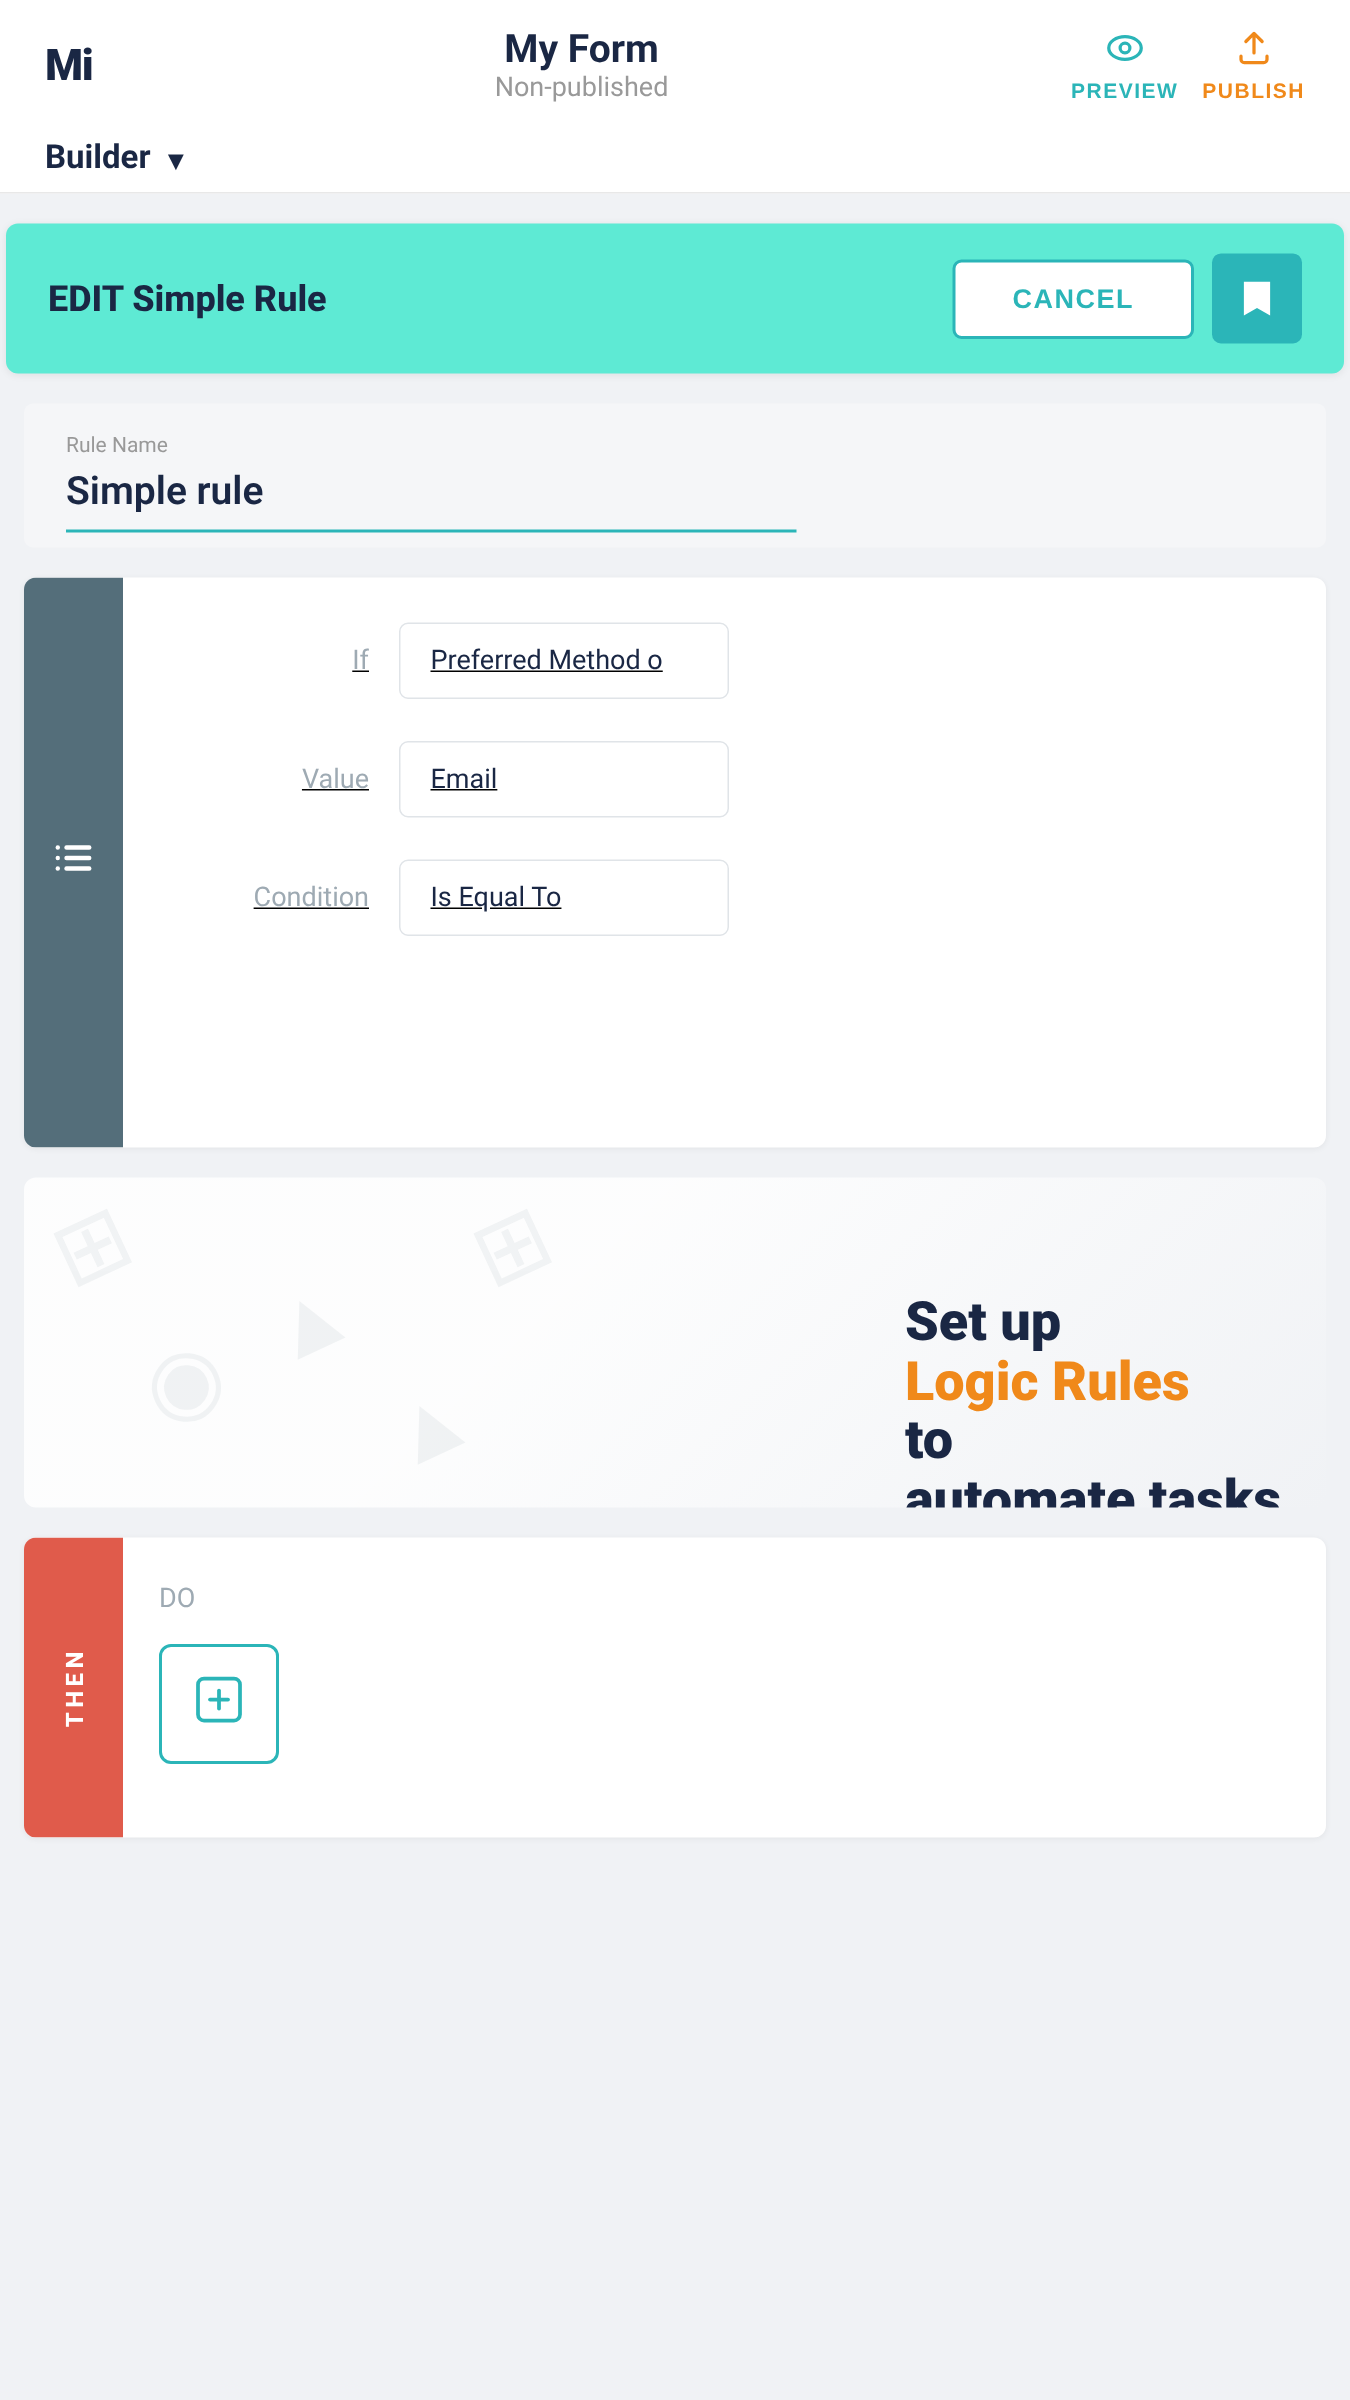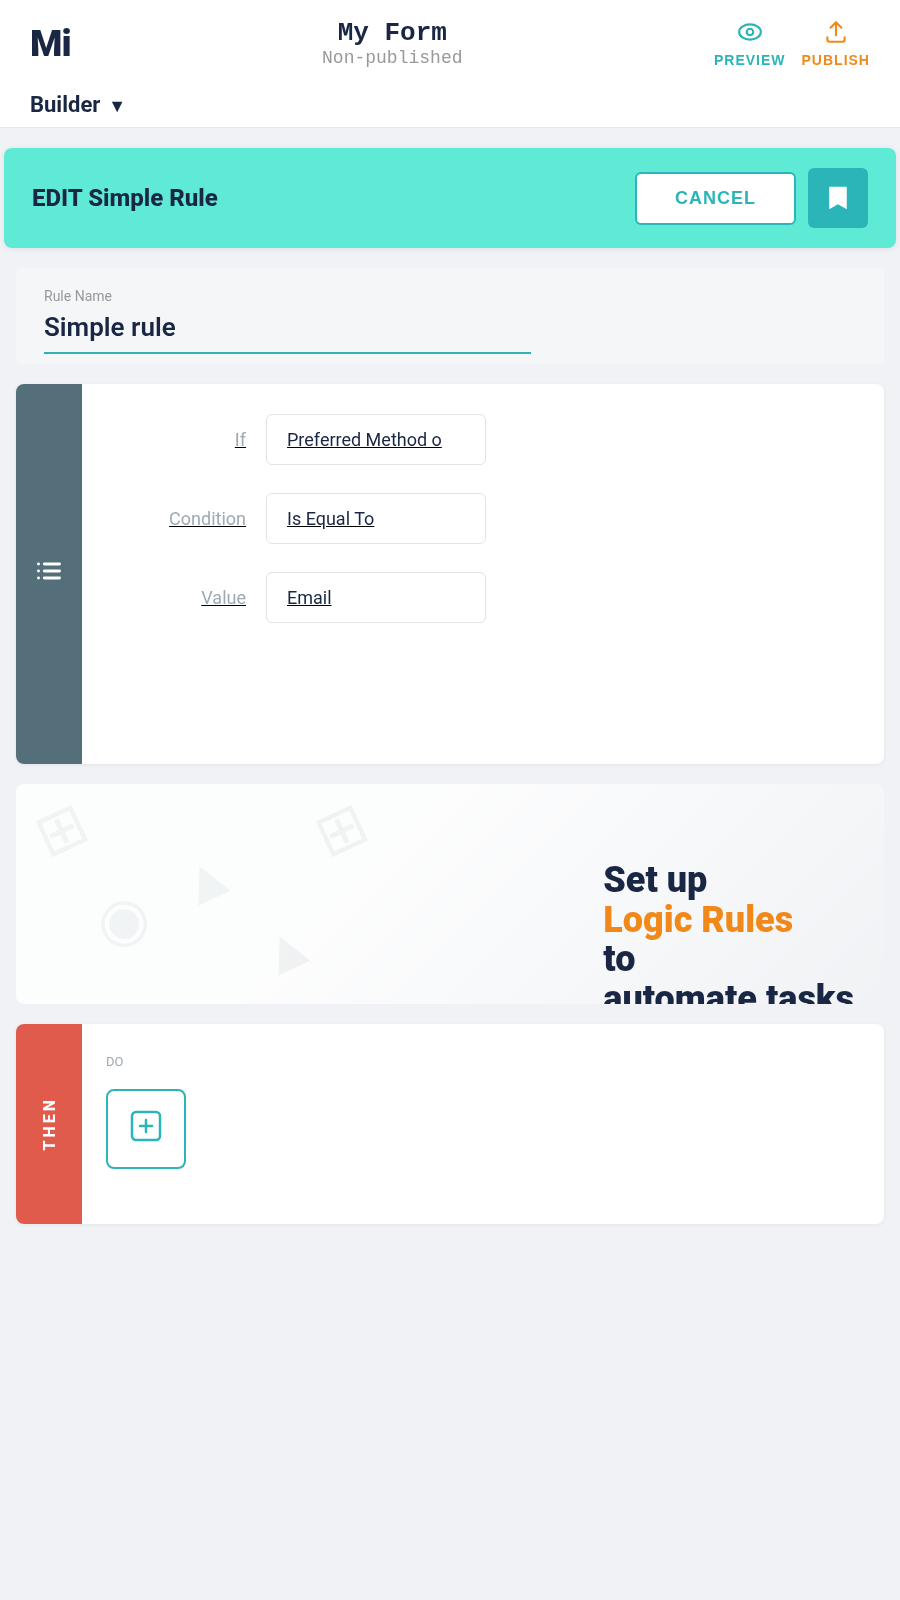--- a/index.html
+++ b/index.html
@@ -21,30 +21,29 @@
       flex-direction: column;
       border-bottom: 1px solid #e8e8e8;
     }
     .header-row1 {
       display: flex;
       align-items: center;
       justify-content: space-between;
       margin-bottom: 10px;
     }
     .logo {
-      font-size: 37px;
+      font-size: 29px;
       font-weight: 900;
       color: #1a2744;
       letter-spacing: -1px;
     }
     .form-title-block {
       display: flex;
       flex-direction: column;
       align-items: center;
-      font-family: Liberation Mono, monospace;
     }
     .form-title {
       font-size: 26px;
       font-weight: 700;
       color: #1a2744;
     }
     .form-subtitle {
       font-size: 18px;
       color: #999;
     }
@@ -285,21 +284,21 @@
       font-weight: 800;
       letter-spacing: 3px;
       writing-mode: vertical-rl;
       transform: rotate(180deg);
     }
     .then-body {
       flex: 1;
       padding: 30px 24px;
     }
     .then-do-label {
-      font-size: 13px;
+      font-size: 18px;
       color: #9eaab3;
       margin-bottom: 20px;
     }
     .add-action-btn {
       background: #fff;
       border: 2px solid #2bb5b8;
       border-radius: 8px;
       width: 80px;
       height: 80px;
       display: flex;
@@ -397,26 +396,26 @@
         <line x1="3" y1="18" x2="3.01" y2="18"></line>
       </svg>
     </span>
   </div>
   <div class="condition-body">
     <div class="condition-row">
       <span class="condition-row-label">If</span>
       <div class="condition-row-value">Preferred Method o</div>
     </div>
     <div class="condition-row">
+      <span class="condition-row-label">Value</span>
+      <div class="condition-row-value">Email</div>
+    </div>
+    <div class="condition-row">
       <span class="condition-row-label">Condition</span>
       <div class="condition-row-value">Is Equal To</div>
-    </div>
-    <div class="condition-row">
-      <span class="condition-row-label">Value</span>
-      <div class="condition-row-value">Email</div>
     </div>
   </div>
 </div>
 
 <div class="promo-overlay">
 
   <div class="bg-icons">
     <span class="bg-icon-item" style="top:10px;left:20px;">⊞</span>
     <span class="bg-icon-item" style="top:60px;left:160px;">▲</span>
     <span class="bg-icon-item" style="top:10px;left:300px;">⊞</span>

